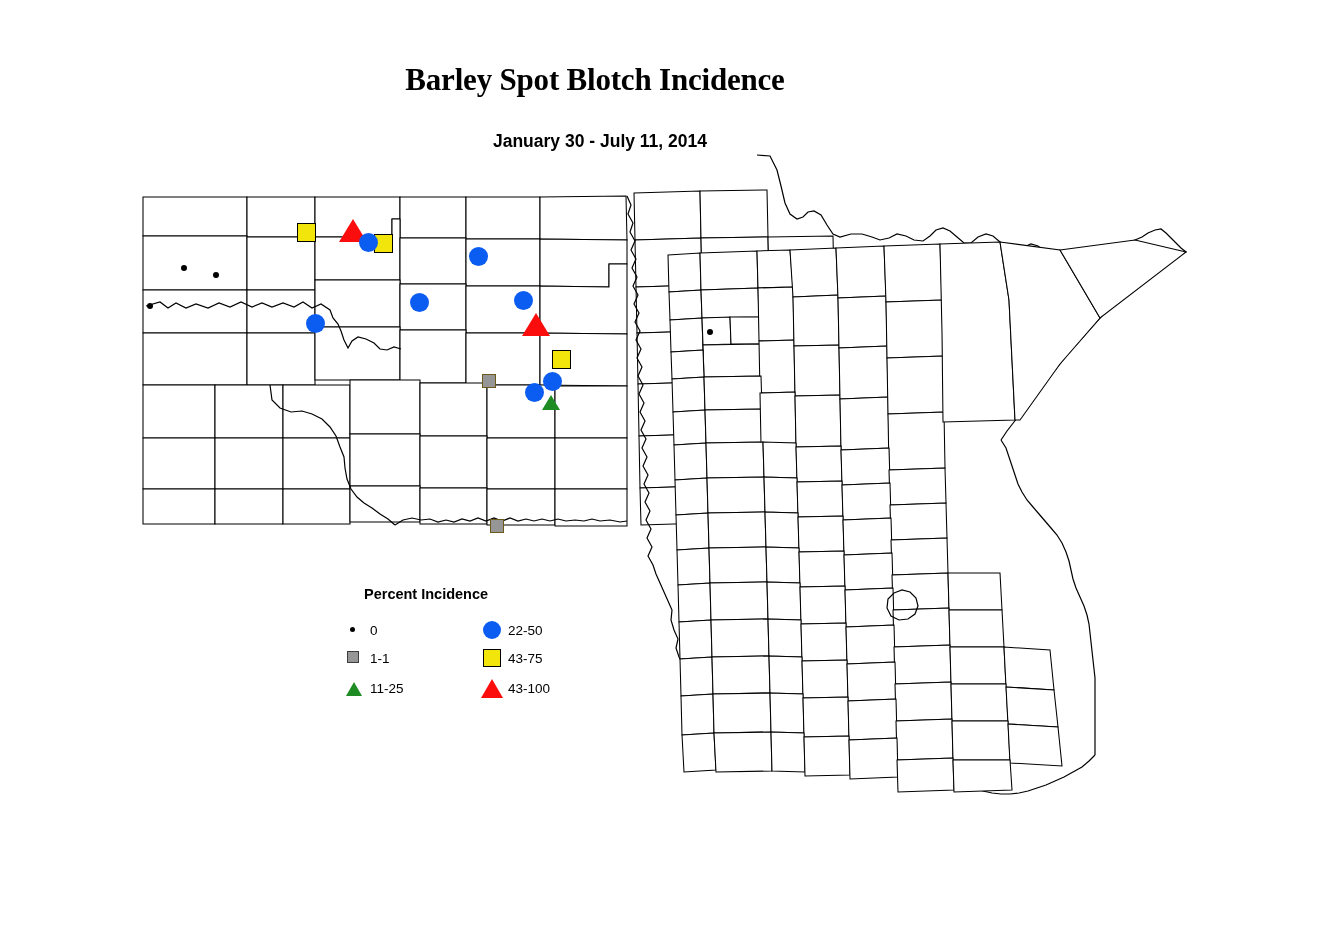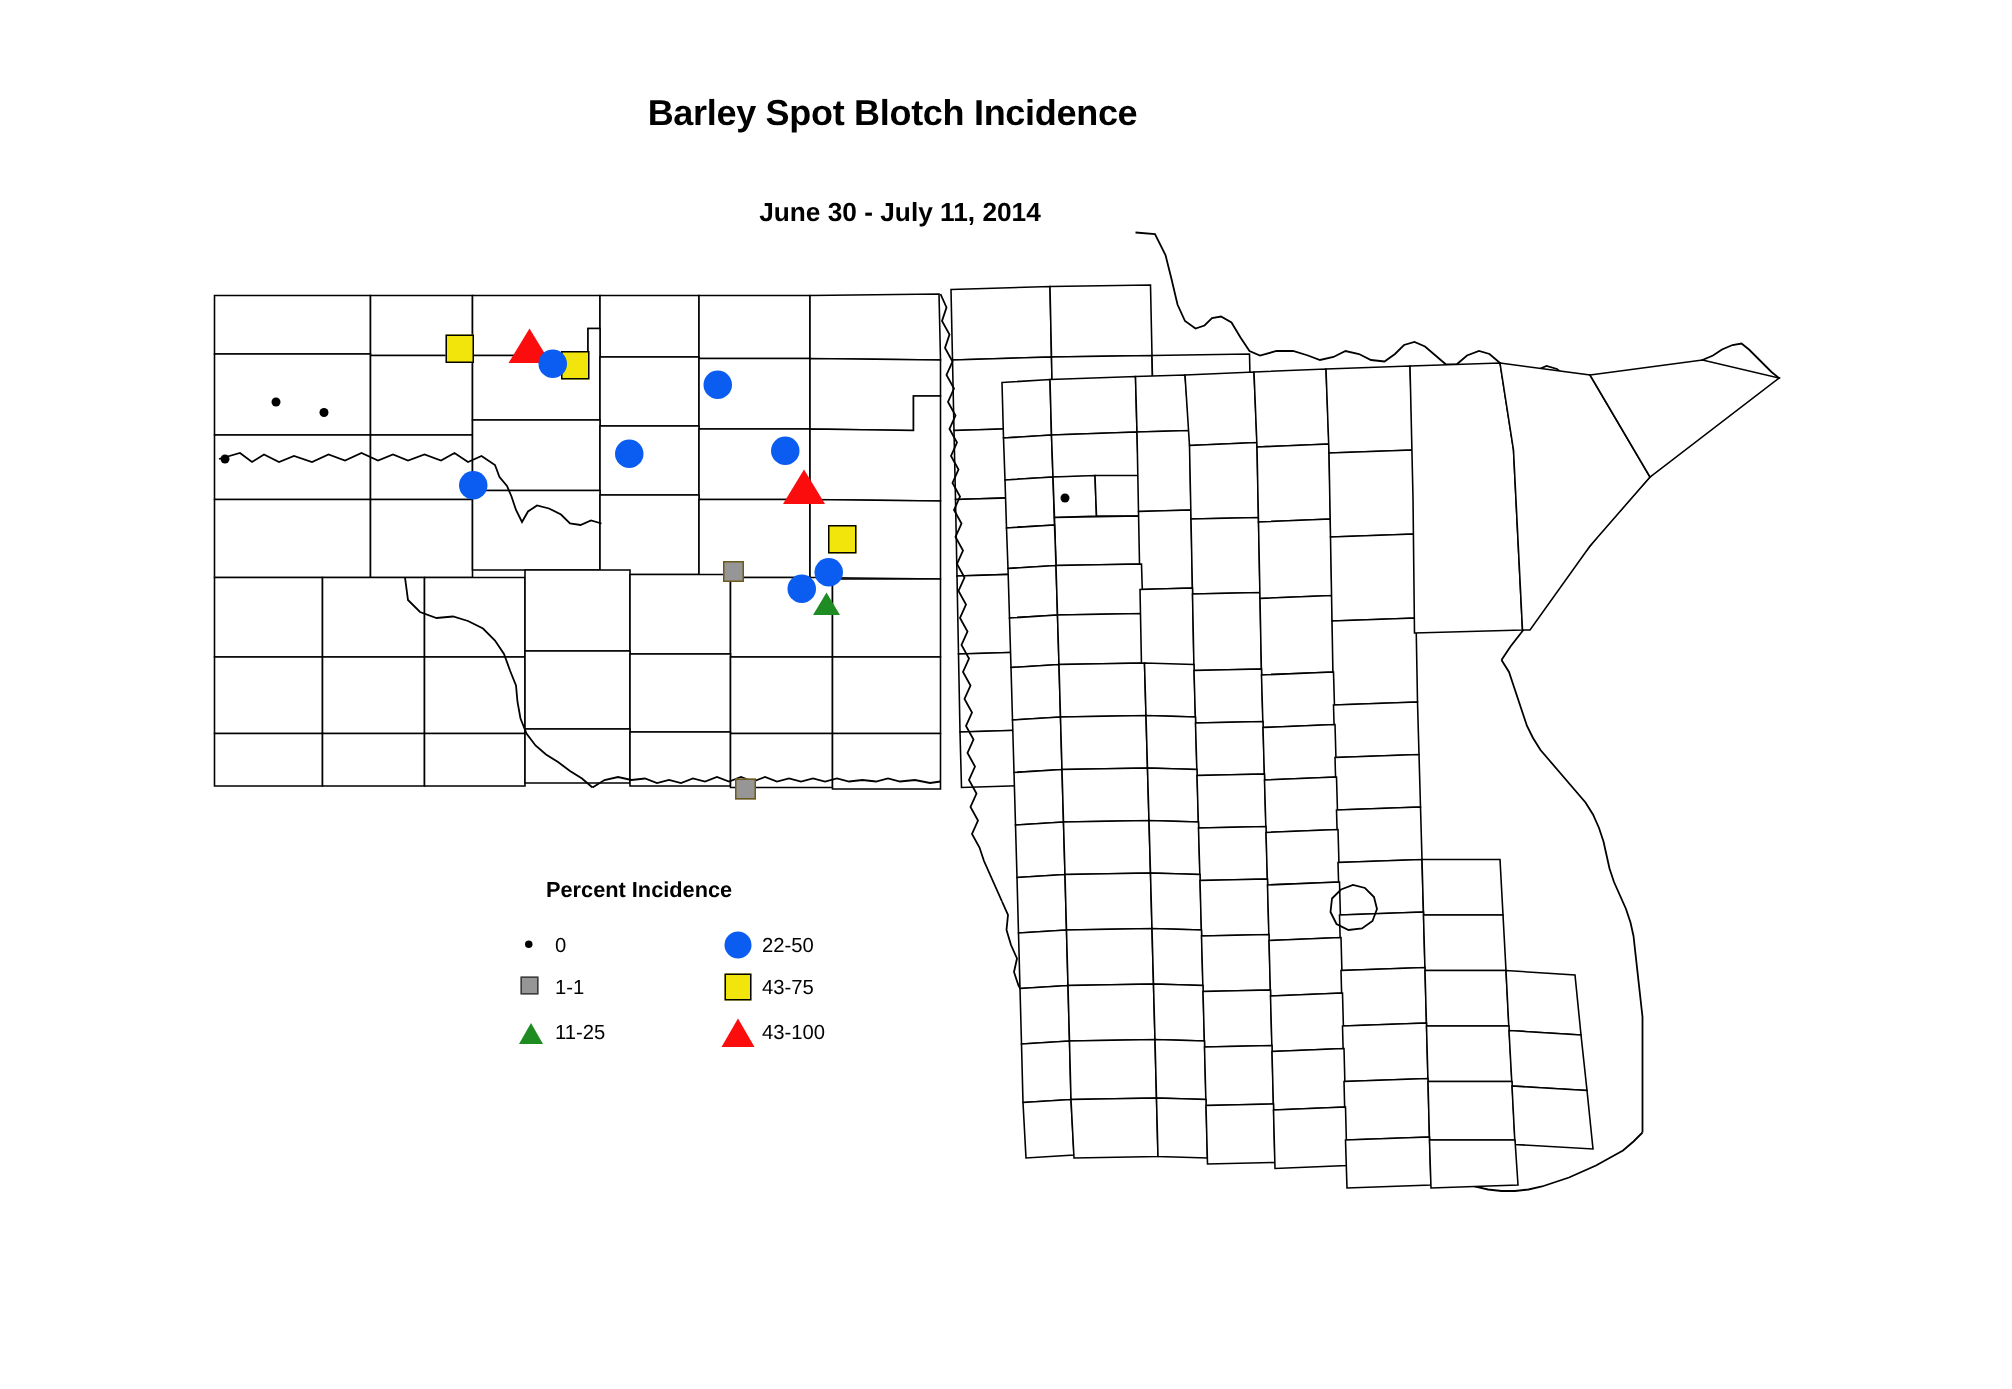--- a/index.html
+++ b/index.html
@@ -19,25 +19,25 @@
     left: 0; top: 0;
     width: 1341px;
     height: 926px;
     background: #ffffff;
   }
   .title {
     position: absolute;
     left: 0; top: 62px;
     width: 1190px;
     text-align: center;
-    font-size: 24px;
+    font-size: 31px;
     font-weight: bold;
     color: #000000;
     letter-spacing: -0.2px;
-    font-family: Liberation Sans, sans-serif;
+    font-family: Liberation Serif, serif;
   }
   .subtitle {
     position: absolute;
     left: 0; top: 131px;
     width: 1200px;
     text-align: center;
     font-size: 17.5px;
     font-weight: bold;
     color: #000000;
     font-family: "Liberation Sans", sans-serif;
@@ -190,21 +190,21 @@
     border-right: 14px solid transparent;
     border-bottom: 23px solid #fb0d0d;
   }
 </style>
 </head>
 <body>
 
 <div id="stage">
 
   <div class="title">Barley Spot Blotch Incidence</div>
-  <div class="subtitle">June 30 - July 11, 2014</div>
+  <div class="subtitle">January 30 - July 11, 2014</div>
 
   <div id="mapwrap">
     <svg class="mapsvg" viewBox="0 0 1341 926">
       <g>
 
         <path class="county" d="M143,197 L247,197 L247,236 L143,236 Z"></path>
         <path class="county" d="M247,197 L315,197 L315,237 L247,237 Z"></path>
         <path class="county" d="M315,197 L400,197 L400,219 L392,219 L392,237 L315,237 Z"></path>
         <path class="county" d="M400,197 L466,197 L466,238 L400,238 Z"></path>
         <path class="county" d="M466,197 L540,197 L540,239 L466,239 Z"></path>

